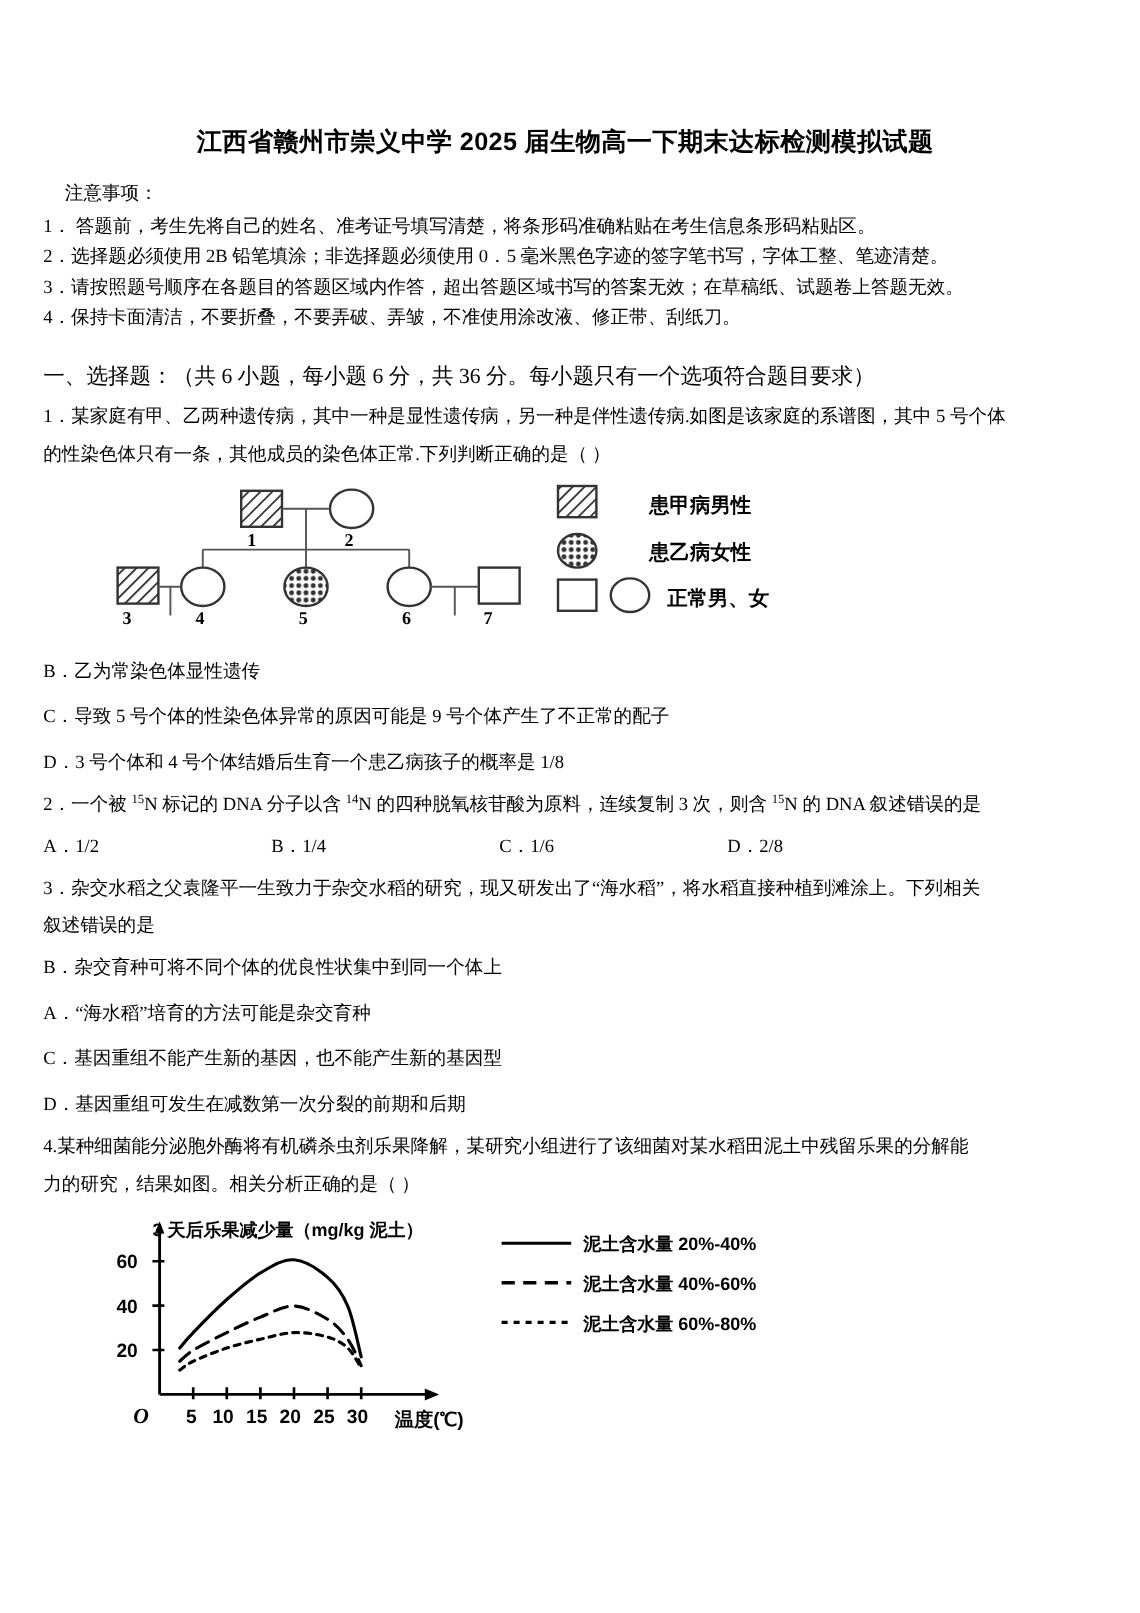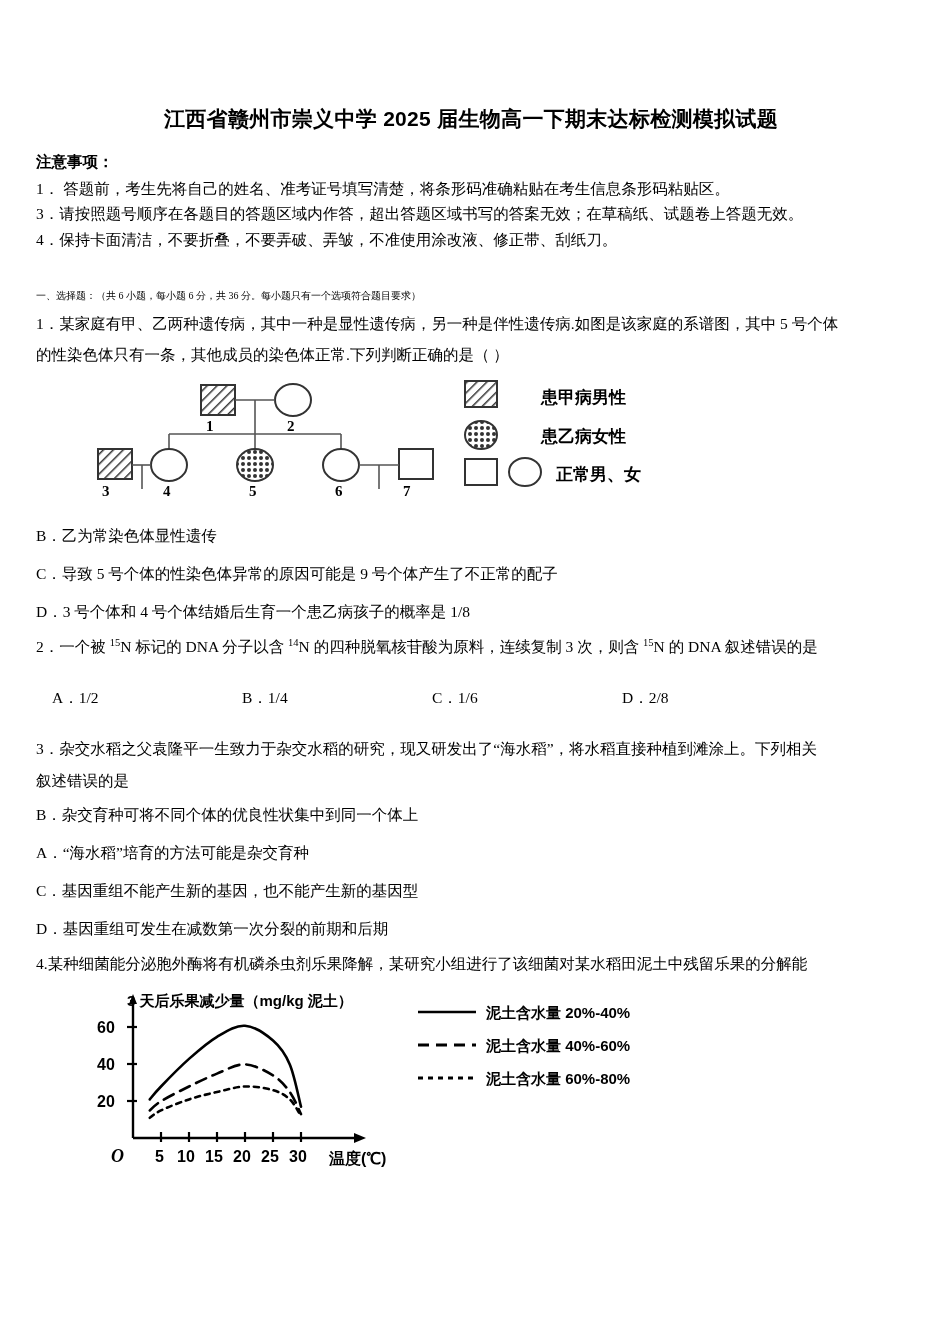--- a/index.html
+++ b/index.html
@@ -30,54 +30,54 @@
     letter-spacing: 0.3px;
     margin: 0;
     padding: 105px 40px 0 40px;
     line-height: 1.3;
   }
   .notice-block {
     padding: 18px 36px 0 36px;
   }
   .notice-heading {
     font-size: 15.5px;
-    font-weight: bold;
+    font-weight: normal;
     line-height: 1.55;
-    margin: 0 0 2px 0;
+    margin: 0 0 2px 18px;
   }
   .notice-line {
     font-size: 15.5px;
     line-height: 1.62;
     margin: 0;
     white-space: nowrap;
   }
   .section-block {
     padding: 22px 36px 0 36px;
   }
   .section-heading {
-    font-size: 10px;
+    font-size: 18px;
     line-height: 1.6;
-    margin: 14px 0 4px 0;
+    margin: 0 0 4px 0;
   }
   .q-stem {
     font-size: 15.5px;
     line-height: 2.05;
     margin: 0;
     text-align: justify;
   }
   .q-opt {
     font-size: 15.5px;
     line-height: 2.45;
     margin: 0;
   }
   .opt-row {
     display: flex;
     font-size: 15.5px;
     line-height: 2.45;
-    margin: 16px;
+    margin: 0;
   }
   .opt-row > span {
     width: 190px;
     display: inline-block;
   }
   sup {
     font-size: 0.68em;
     vertical-align: super;
   }
 
@@ -102,20 +102,21 @@
 </head>
 <body>
 
 <div class="page">
 
   <h1 class="doc-title">江西省赣州市崇义中学 2025 届生物高一下期末达标检测模拟试题</h1>
 
   <div class="notice-block">
     <p class="notice-heading">注意事项：</p>
     <p class="notice-line">1．  答题前，考生先将自己的姓名、准考证号填写清楚，将条形码准确粘贴在考生信息条形码粘贴区。</p>
+    <p class="notice-line">2．选择题必须使用 2B 铅笔填涂；非选择题必须使用 0．5 毫米黑色字迹的签字笔书写，字体工整、笔迹清楚。</p>
     <p class="notice-line">3．请按照题号顺序在各题目的答题区域内作答，超出答题区域书写的答案无效；在草稿纸、试题卷上答题无效。</p>
     <p class="notice-line">4．保持卡面清洁，不要折叠，不要弄破、弄皱，不准使用涂改液、修正带、刮纸刀。</p>
   </div>
 
   <div class="section-block">
     <p class="section-heading">一、选择题：（共 6 小题，每小题 6 分，共 36 分。每小题只有一个选项符合题目要求）</p>
 
     <div>
       <p class="q-stem"><span>1．</span><span>某家庭有甲、乙两种遗传病，其中一种是显性遗传病，另一种是伴性遗传病.如图是该家庭的系谱图，其中 5 号个体</span></p>
       <p class="q-stem">的性染色体只有一条，其他成员的染色体正常.下列判断正确的是（  ）</p>
@@ -200,20 +201,21 @@
       <p class="q-stem"><span>3．</span><span>杂交水稻之父袁隆平一生致力于杂交水稻的研究，现又研发出了“海水稻”，将水稻直接种植到滩涂上。下列相关</span></p>
       <p class="q-stem">叙述错误的是</p>
       <p class="q-opt">B．杂交育种可将不同个体的优良性状集中到同一个体上</p>
       <p class="q-opt">A．“海水稻”培育的方法可能是杂交育种</p>
       <p class="q-opt">C．基因重组不能产生新的基因，也不能产生新的基因型</p>
       <p class="q-opt">D．基因重组可发生在减数第一次分裂的前期和后期</p>
     </div>
 
     <div>
       <p class="q-stem"><span>4.</span><span>某种细菌能分泌胞外酶将有机磷杀虫剂乐果降解，某研究小组进行了该细菌对某水稻田泥土中残留乐果的分解能</span></p>
+      <p class="q-stem">力的研究，结果如图。相关分析正确的是（  ）</p>
 
       <div class="chart-wrap">
         <svg class="chart-svg" width="340" height="185" viewBox="0 0 340 185">
 
           <text id="chart-title-text" x="36" y="16" font-family="Liberation Sans, sans-serif" font-size="15" font-weight="bold" fill="#000">3 天后乐果减少量（mg/kg 泥土）</text>
 
           <line x1="42" y1="10" x2="42" y2="148" stroke="#000" stroke-width="2.4"></line>
           <polygon points="42,4 38,14 46,14" fill="#000"></polygon>
 
           <line x1="42" y1="148" x2="268" y2="148" stroke="#000" stroke-width="2.4"></line>

